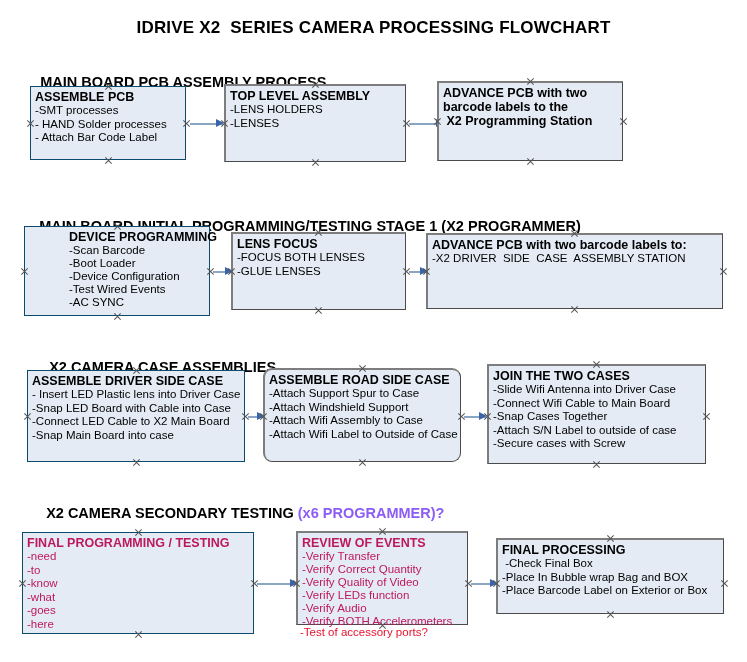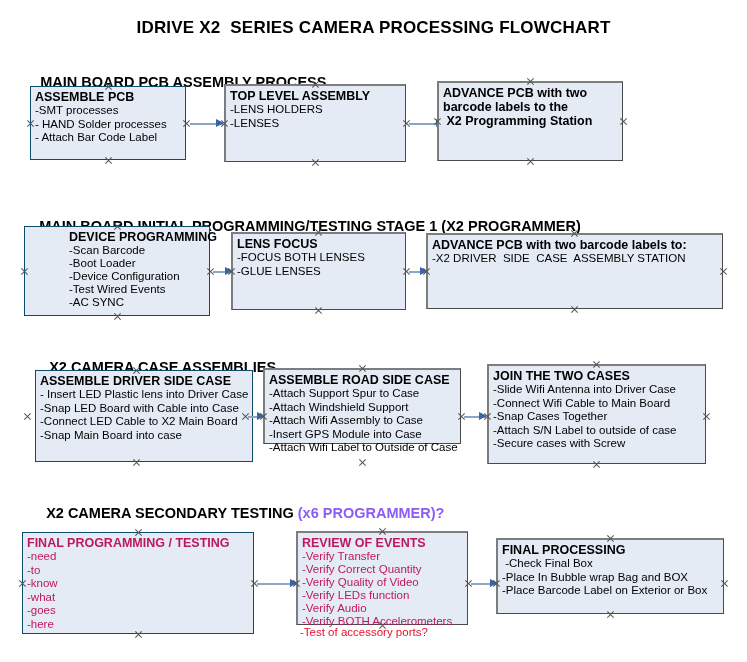--- a/index.html
+++ b/index.html
@@ -217,43 +217,42 @@
   </div>
   <div class="handle" style="left:574px; top:233px;"></div>
   <div class="handle" style="left:574px; top:309px;"></div>
   <div class="handle" style="left:426px; top:271px;"></div>
   <div class="handle" style="left:723px; top:271px;"></div>
 
   <div class="section-head" style="left:33px; top:343px;">
     <span>X2 CAMERA CASE ASSEMBLIES</span>
   </div>
 
-  <div class="box" style="left:27px; top:370px; width:218px; height:92px;margin-left:8px;">
+  <div class="box" style="left:27px; top:370px; width:218px; height:92px;">
     <div class="box-title">ASSEMBLE DRIVER SIDE CASE</div>
     <div class="box-line">- Insert LED Plastic lens into Driver Case</div>
     <div class="box-line">-Snap LED Board with Cable into Case</div>
     <div class="box-line">-Connect LED Cable to X2 Main Board</div>
     <div class="box-line">-Snap Main Board into case</div>
   </div>
   <div class="handle" style="left:136px; top:370px;"></div>
   <div class="handle" style="left:136px; top:462px;"></div>
   <div class="handle" style="left:27px;  top:416px;"></div>
   <div class="handle" style="left:245px; top:416px;"></div>
 
   <div class="arrow" style="left:248px; top:416px; width:16px;">
     <div class="shaft"></div>
     <div class="head"></div>
   </div>
 
-  <div class="box shadowed" style="left:263px; top:368px; width:198px; height:76px;">
+  <div class="box shadowed" style="left:263px; top:368px; width:198px; height:94px;border-radius:9px;">
     <div class="box-title">ASSEMBLE ROAD SIDE CASE</div>
     <div class="box-line">-Attach Support Spur to Case</div>
     <div class="box-line">-Attach Windshield Support</div>
     <div class="box-line">-Attach Wifi Assembly to Case</div>
-    <div class="box-line">-Insert GPS Module into Case</div>
     <div class="box-line">-Attach Wifi Label to Outside of Case</div>
   </div>
   <div class="handle" style="left:362px; top:368px;"></div>
   <div class="handle" style="left:362px; top:462px;"></div>
   <div class="handle" style="left:263px; top:416px;"></div>
   <div class="handle" style="left:461px; top:416px;"></div>
 
   <div class="arrow" style="left:464px; top:416px; width:22px;">
     <div class="shaft"></div>
     <div class="head"></div>

